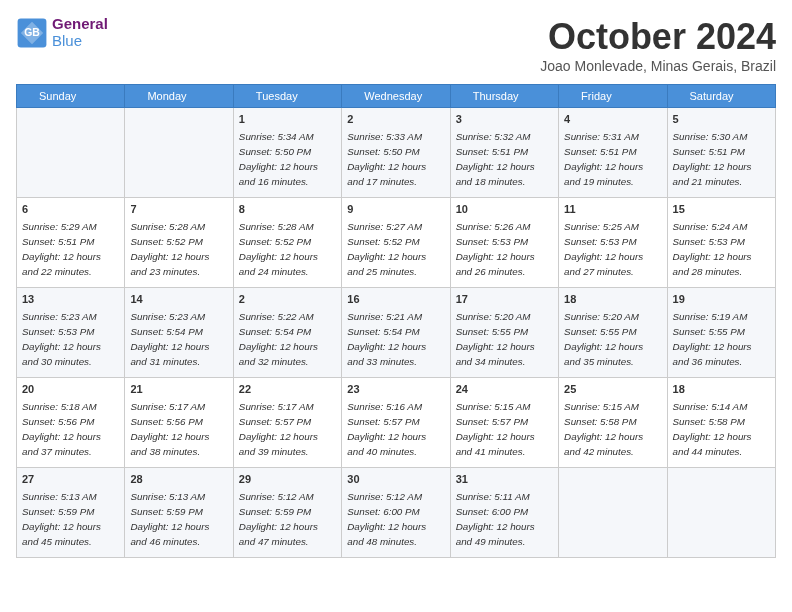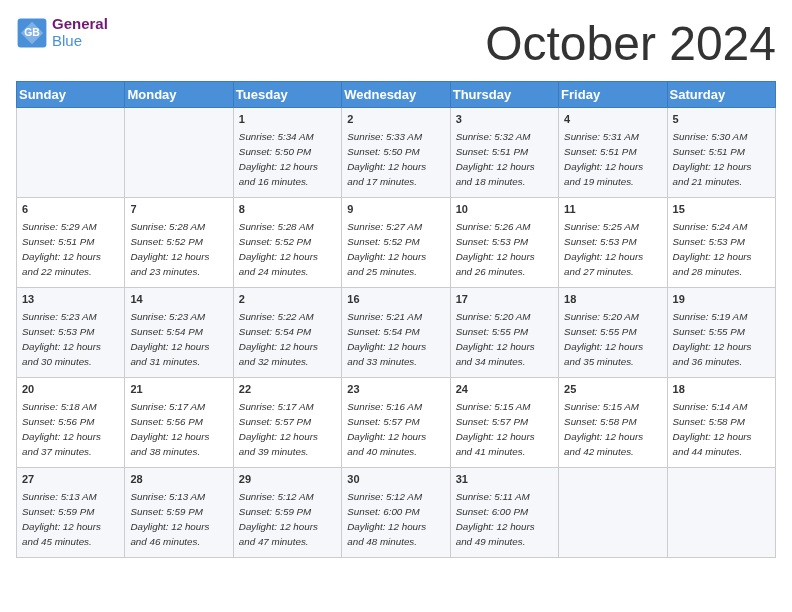--- a/index.html
+++ b/index.html
@@ -22,40 +22,40 @@
     }
     .logo-icon {
       width: 32px;
       height: 32px;
       margin-right: 4px;
     }
     .title-block {
       text-align: right;
     }
     .month-title {
-      font-size: 48px;
-      font-weight: normal;
+      font-size: 36px;
+      font-weight: bold;
       color: #333;
     }
     .location-title {
       font-size: 14px;
       color: #555;
     }
     table {
       width: 100%;
       border-collapse: collapse;
       font-size: 10.5px;
     }
     thead tr th {
       background-color: #4a90d9;
       color: #fff;
       text-align: left;
-      padding: 5px 2px;
-      font-size: 13px;
-      font-weight: bold;
+      padding: 5px 22px;
+      font-size: 11px;
+      font-weight: normal;
       border: 1px solid #3a7bbf;
     }
     tbody tr td {
       border: 1px solid #ccc;
       vertical-align: top;
       padding: 4px 5px;
       width: 14.28%;
       min-height: 80px;
       height: 90px;
       background: #fff;
@@ -93,20 +93,21 @@
       <polygon points="20,6 34,20 20,34 6,20" fill="white" opacity="0.3"></polygon>
       <text x="20" y="24" text-anchor="middle" fill="white" font-size="13" font-weight="bold">GB</text>
     </svg>
     <div>
       <div style="font-size:15px;font-weight:bold;line-height:1.1;"><span style="color:#701a75">General</span></div>
       <div style="font-size:15px;font-weight:normal;line-height:1.1;color:#4a90d9">Blue</div>
     </div>
   </div>
   <div class="title-block">
     <div class="month-title">October 2024</div>
+    <div class="location-title">Joao Monlevade, Minas Gerais, Brazil</div>
   </div>
 </div>
 
 <table>
   <thead>
     <tr id="weekday-header">
     <th>Sunday</th>
         <th>Monday</th>
         <th>Tuesday</th>
         <th>Wednesday</th>

